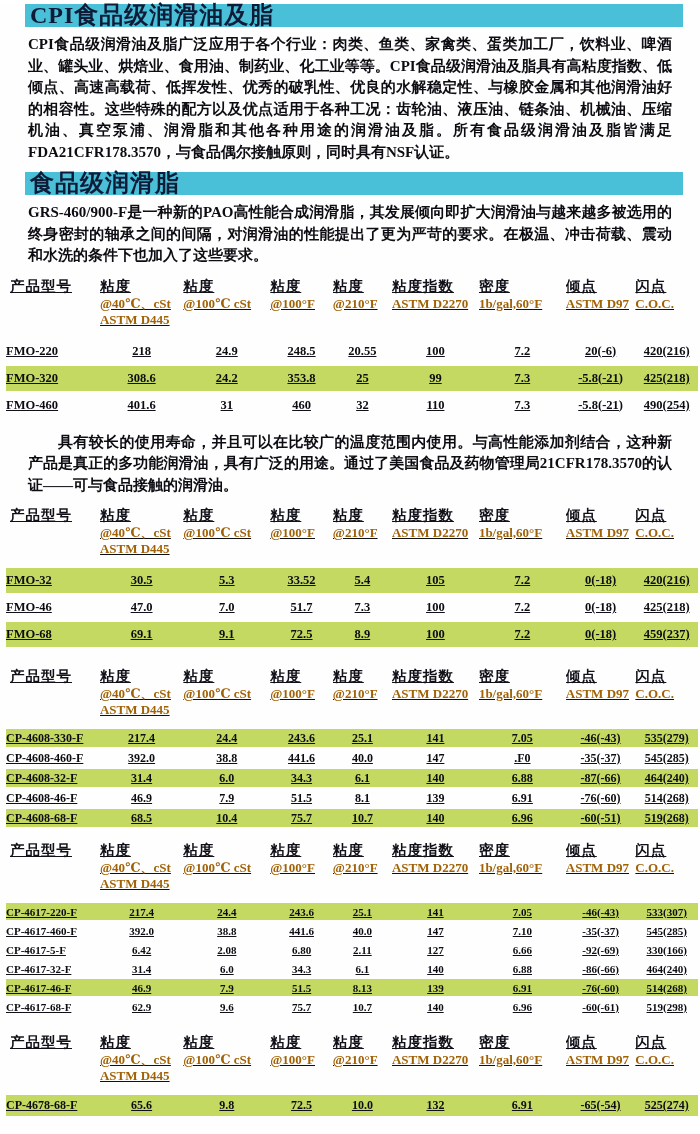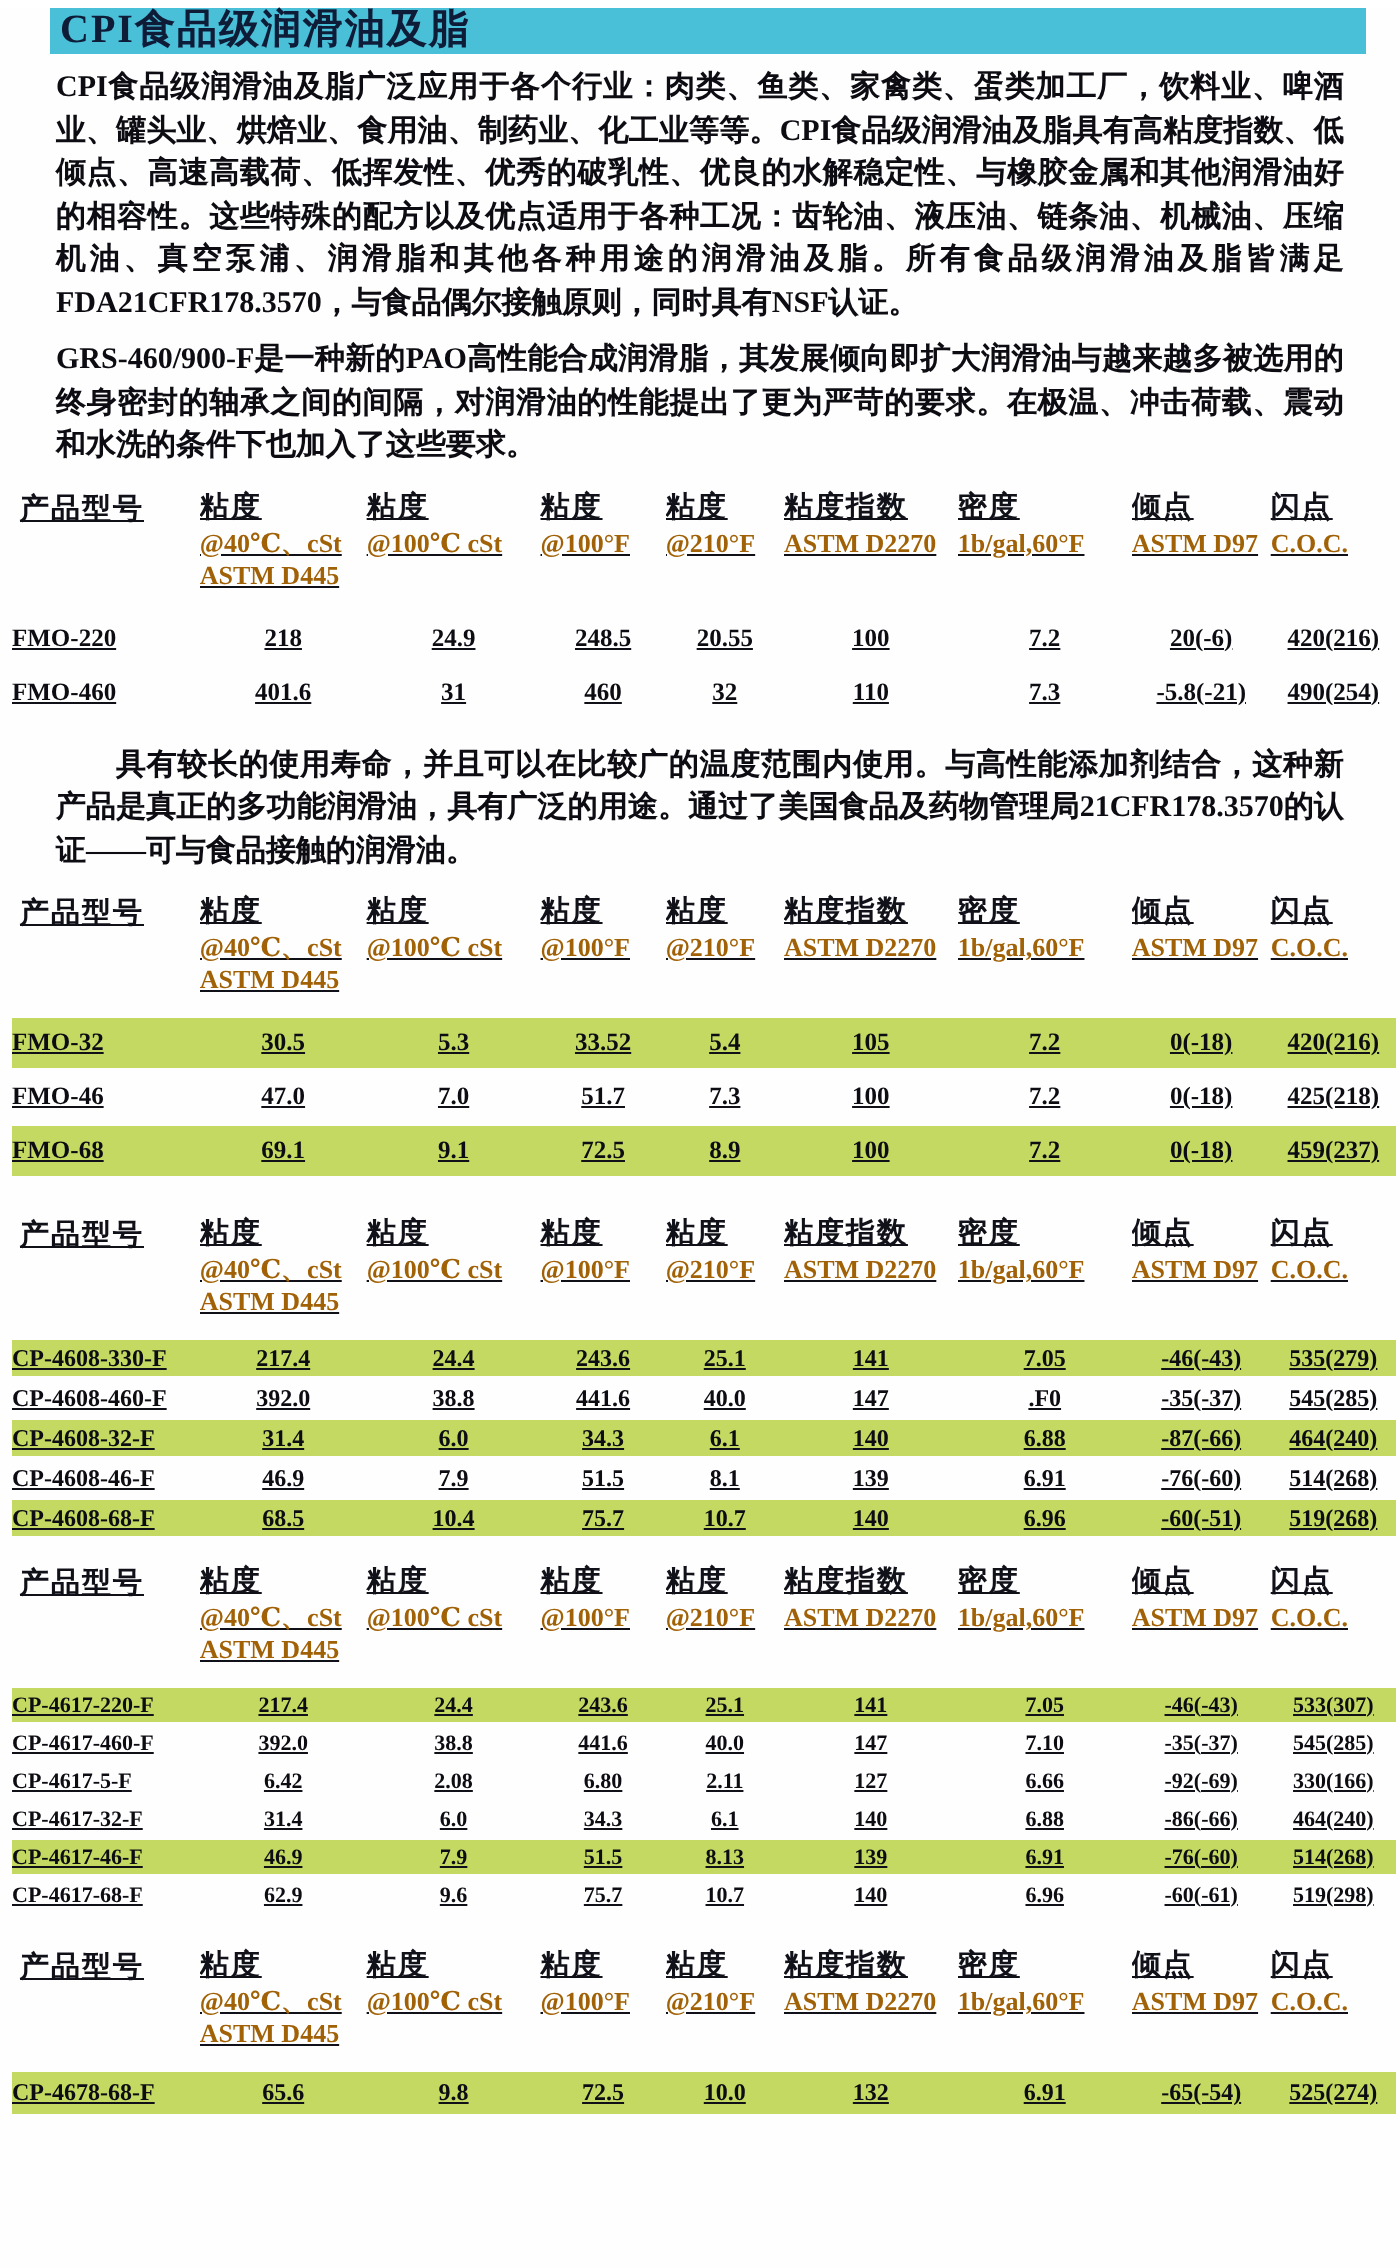--- a/index.html
+++ b/index.html
@@ -9,21 +9,21 @@
     -webkit-font-smoothing:antialiased;
     color:#101018;
   }
   .page{width:700px;height:1134px;position:relative;background:#fefefe;}
   .bar{
     margin:4px 17px 0 25px;height:23px;line-height:23px;
     background:var(--bar,#4ABFD8);
     padding-left:5px;
   }
   .bar .bar-text{
-    font-size:20px;font-weight:bold;color:#0e1c38;letter-spacing:1px;text-align:right;
+    font-size:24px;font-weight:bold;color:#0e1c38;letter-spacing:1px;text-align:right;
   }
   .bar2{margin-top:9px;}
   .para{
     margin:7px 28px 0 28px;
     font-size:15px;line-height:21.5px;font-weight:bold;
     text-align:justify;color:#0c0c12;
   }
   .indent{text-indent:2em;margin-top:12px;}
   table.spec{
     width:692px;margin-left:6px;table-layout:fixed;
@@ -52,20 +52,23 @@
 <body>
 
 <div class="page">
 
   <div class="bar">
     <span class="bar-text">CPI食品级润滑油及脂</span>
   </div>
 
   <p class="para">CPI食品级润滑油及脂广泛应用于各个行业：肉类、鱼类、家禽类、蛋类加工厂，饮料业、啤酒业、罐头业、烘焙业、食用油、制药业、化工业等等。CPI食品级润滑油及脂具有高粘度指数、低倾点、高速高载荷、低挥发性、优秀的破乳性、优良的水解稳定性、与橡胶金属和其他润滑油好的相容性。这些特殊的配方以及优点适用于各种工况：齿轮油、液压油、链条油、机械油、压缩机油、真空泵浦、润滑脂和其他各种用途的润滑油及脂。所有食品级润滑油及脂皆满足FDA21CFR178.3570，与食品偶尔接触原则，同时具有NSF认证。</p>
 
+  <div class="bar bar2">
+    <span class="bar-text">食品级润滑脂</span>
+  </div>
 
   <p class="para">GRS-460/900-F是一种新的PAO高性能合成润滑脂，其发展倾向即扩大润滑油与越来越多被选用的终身密封的轴承之间的间隔，对润滑油的性能提出了更为严苛的要求。在极温、冲击荷载、震动和水洗的条件下也加入了这些要求。</p>
 
   <table class="spec t1 mt8">
     <colgroup>
       <col style="width:13.5%">
         <col style="width:12%">
         <col style="width:12.5%">
       <col style="width:9%">
         <col style="width:8.5%">
@@ -117,20 +120,31 @@
           <td class="td-product">FMO-220</td>
           <td>218</td>
           <td>24.9</td>
           <td>248.5</td>
           <td>20.55</td>
           <td>100</td>
           <td>7.2</td>
           <td>20(-6)</td>
           <td>420(216)</td>
         </tr>
+        <tr class="hl">
+          <td class="td-product">FMO-320</td>
+          <td>308.6</td>
+          <td>24.2</td>
+          <td>353.8</td>
+          <td>25</td>
+          <td>99</td>
+          <td>7.3</td>
+          <td>-5.8(-21)</td>
+          <td>425(218)</td>
+        </tr>
         <tr>
           <td class="td-product">FMO-460</td>
           <td>401.6</td>
           <td>31</td>
           <td>460</td>
           <td>32</td>
           <td>110</td>
           <td>7.3</td>
           <td>-5.8(-21)</td>
           <td>490(254)</td>

